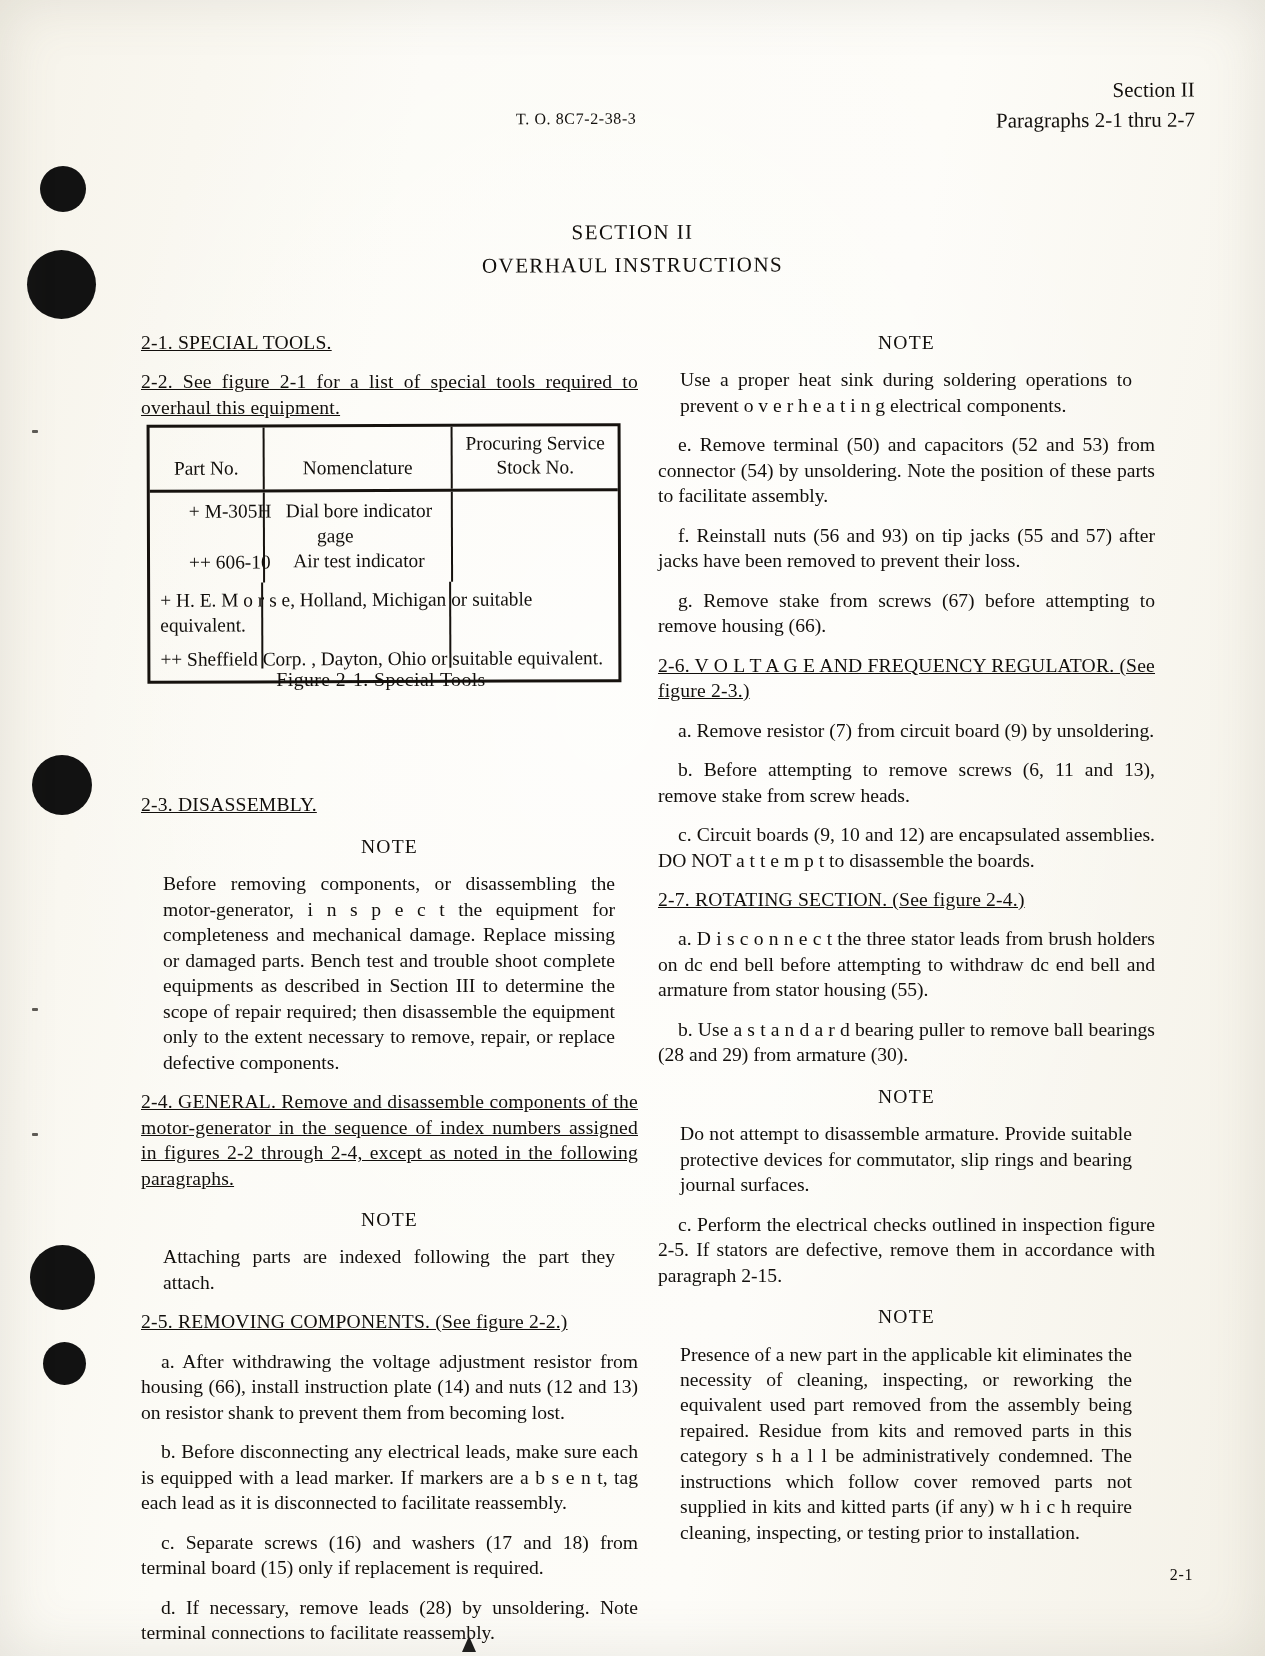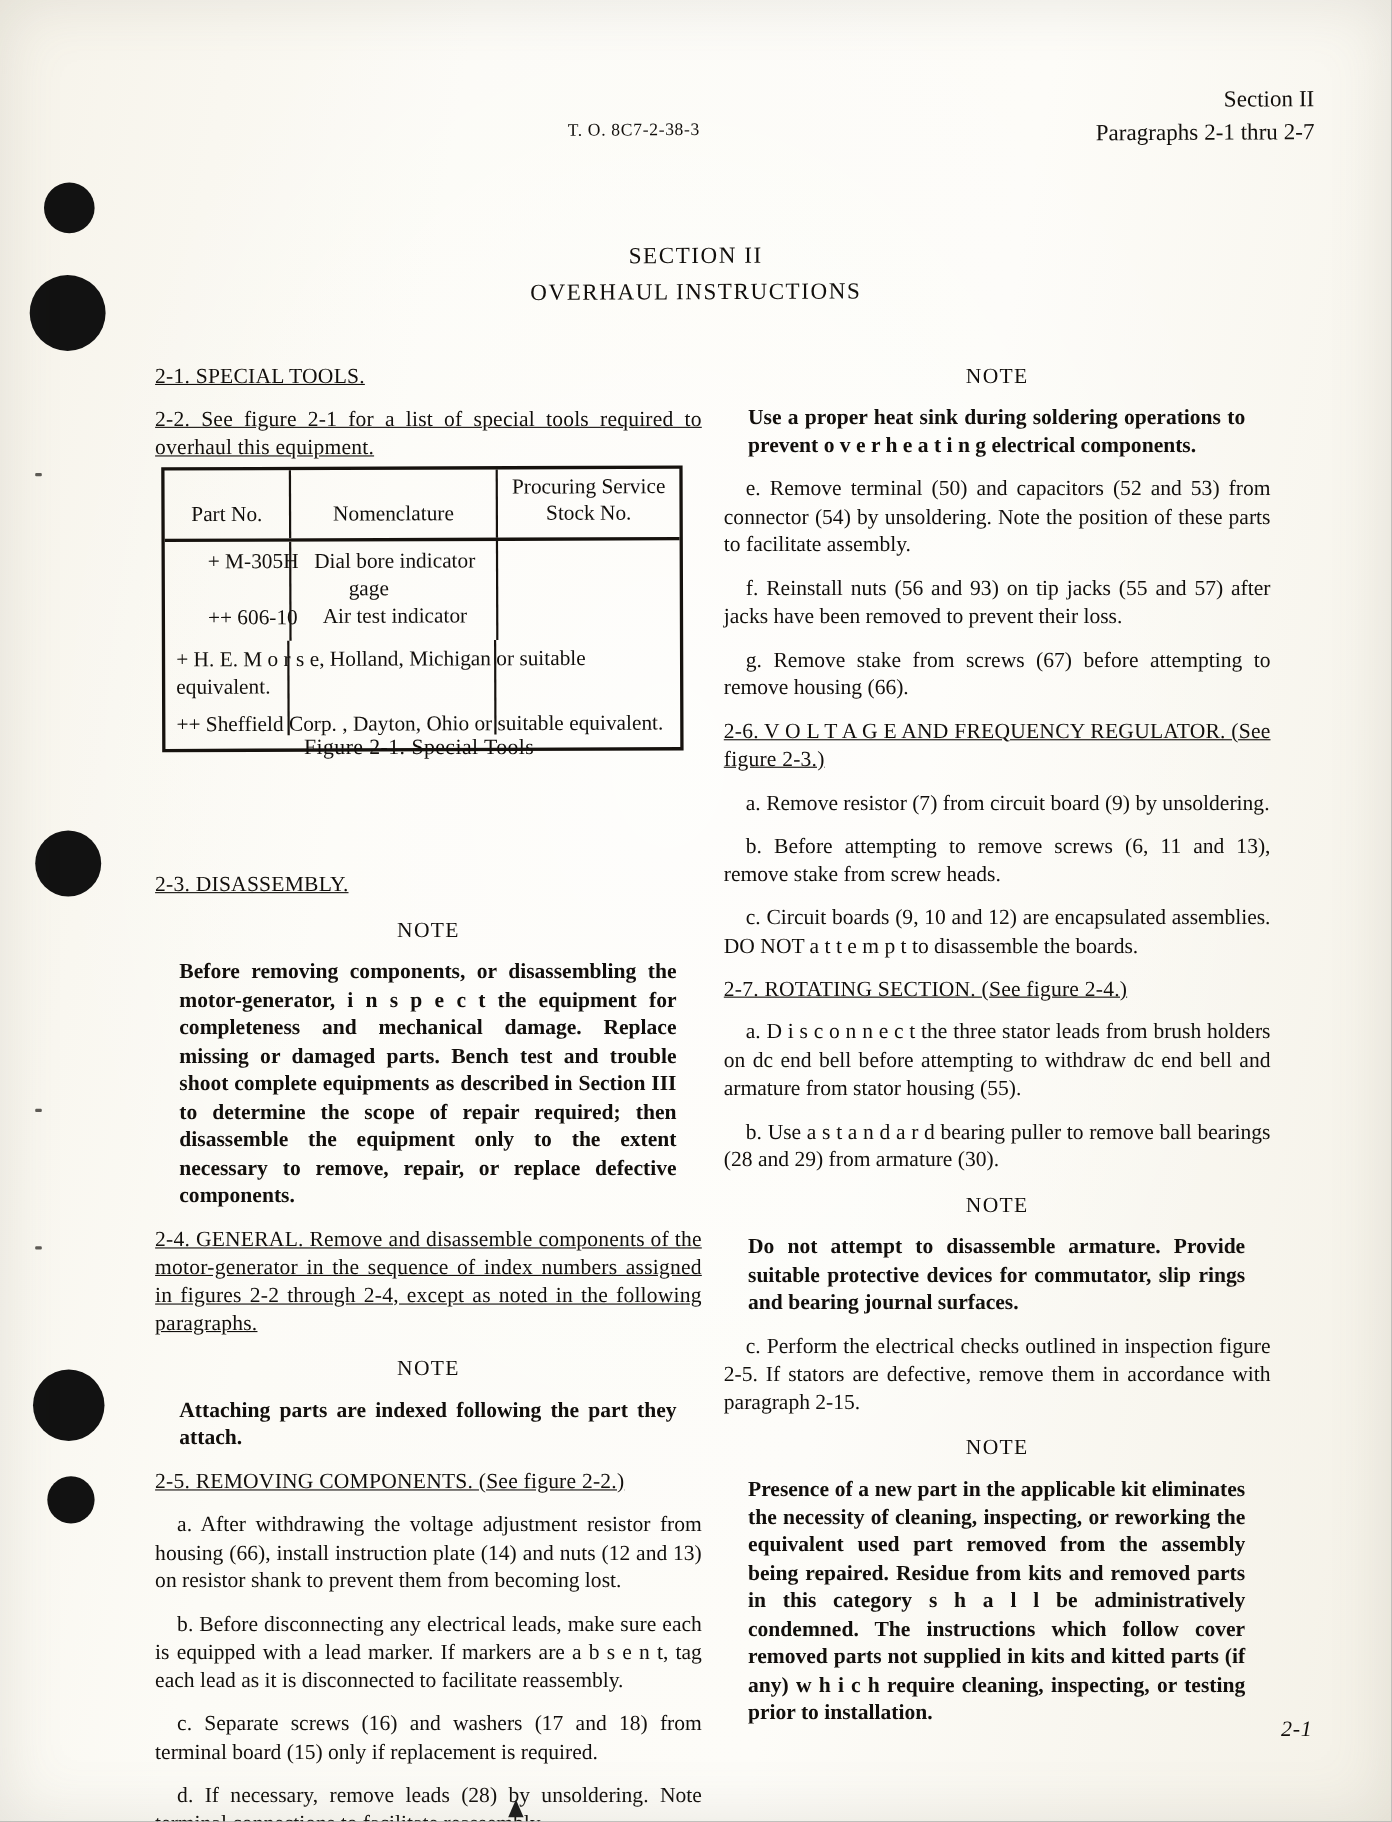--- a/index.html
+++ b/index.html
@@ -98,21 +98,20 @@
   }
   .note-label {
     text-align: center;
     letter-spacing: 1.2px;
     margin: 16px 0 12px 0;
   }
   .note-body {
     margin: 0 0 14px 22px;
     width: 452px;
     text-align: justify;
-    font-weight: bold;
   }
   .col-right .note-body { width: 452px; }
 
   
   .tools-table {
     position: absolute;
     left: 147px;
     top: 424px;
     width: 468px;
     border: 3px solid #16120e;
@@ -192,23 +191,22 @@
     position: absolute;
     background: #121212;
     border-radius: 50%;
   }
 
   
   .page-no {
     position: absolute;
     right: 72px;
     bottom: 72px;
-    font-size: 20px;
+    font-size: 16px;
     letter-spacing: 0.6px;
-    font-style: italic;
   }
   .bottom-tick {
     position: absolute;
     left: 462px;
     bottom: 4px;
     width: 0;
     height: 0;
     border-left: 7px solid transparent;
     border-right: 7px solid transparent;
     border-bottom: 16px solid #1a1a1a;

